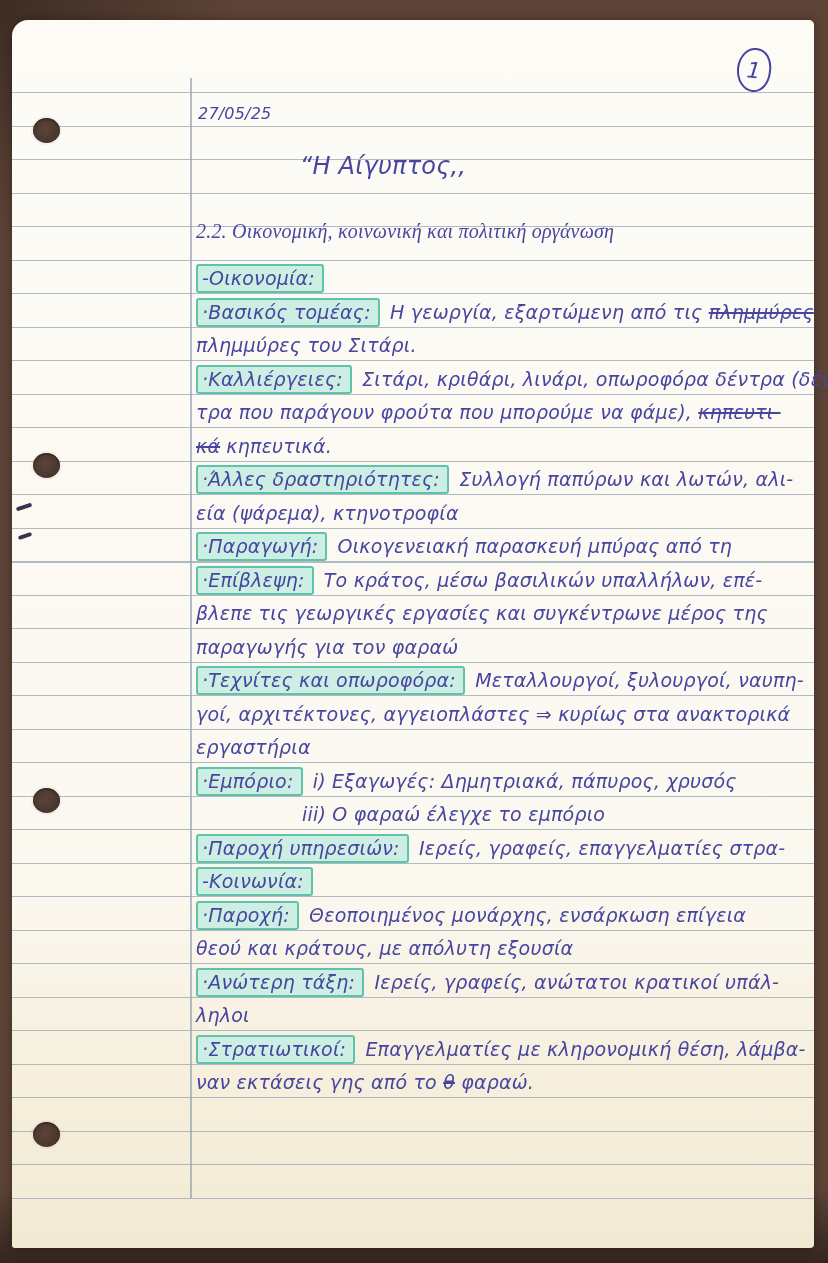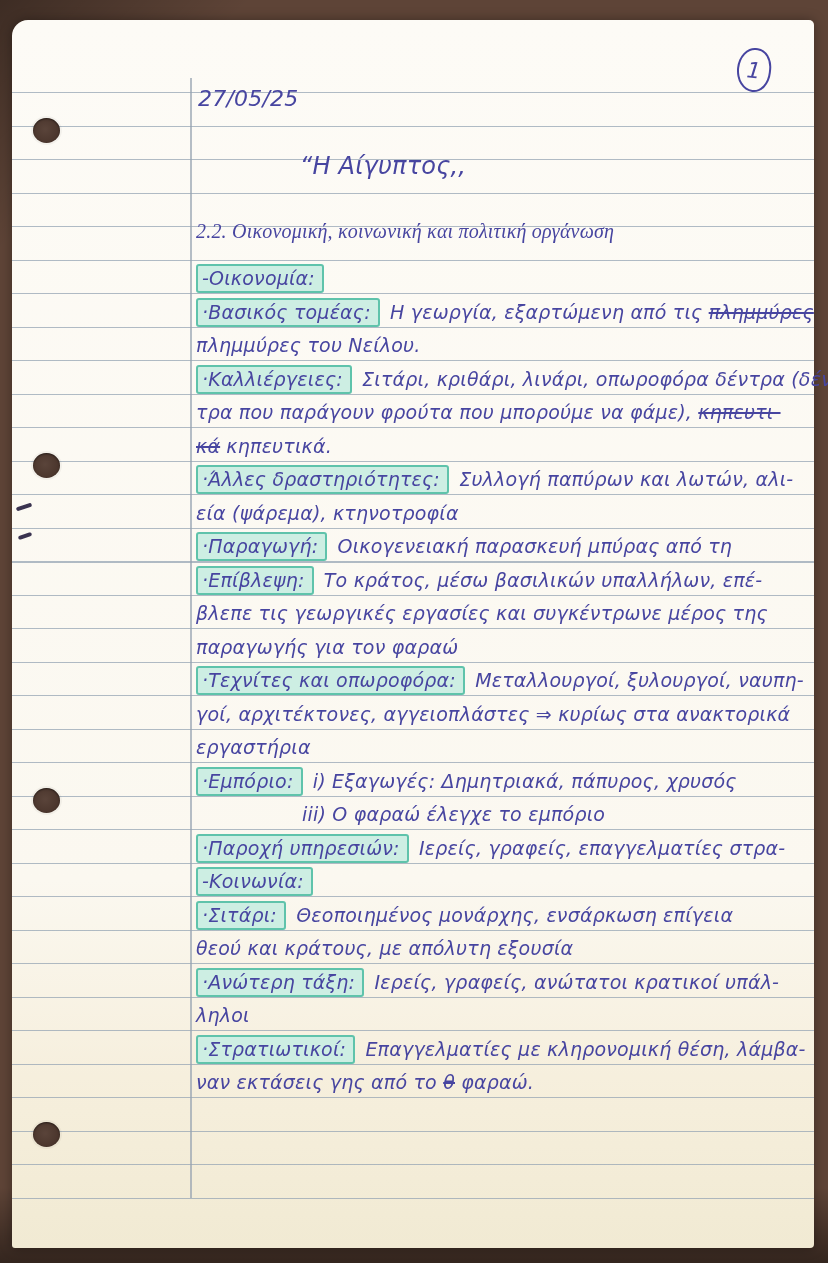--- a/index.html
+++ b/index.html
@@ -23,21 +23,21 @@
     pointer-events:none;
   }
   .margin-line{position:absolute;left:178px;top:58px;bottom:50px;width:1.5px;background:rgba(150,163,176,.7);}
   .hole{position:absolute;left:21px;width:27px;height:25px;border-radius:50%;
     background:radial-gradient(circle at 45% 45%,#5a443a 0%,#4a352c 70%,#3a281f 100%);
     box-shadow:inset 0 1px 2px rgba(0,0,0,.5), 0 0 0 2px rgba(0,0,0,.04);}
   .pen-mark{position:absolute;background:#3a3350;border-radius:2px;transform:rotate(-18deg);}
 
   
   .hw{color:var(--ink,#4745a0);font-style:italic;letter-spacing:.2px;}
-  .date{position:absolute;left:186px;top:66px;font-size:22px;}
+  .date{position:absolute;left:186px;top:84px;font-size:16px;}
   .page-badge{
     position:absolute;left:725px;top:28px;width:30px;height:40px;
     border:2.2px solid var(--ink,#4745a0);border-radius:50% 46% 48% 52%;
     display:flex;align-items:center;justify-content:center;
     font-size:22px;transform:rotate(6deg);
   }
   .title{position:absolute;left:0;right:60px;top:132px;text-align:center;font-size:24px;}
   .section{position:absolute;left:184px;top:200px;font-size:20px;font-family:Liberation Serif, serif;}
 
   .content{position:absolute;left:184px;top:242px;right:6px;}
@@ -69,37 +69,37 @@
   <div class="hw date">27/05/25</div>
   <div class="hw page-badge">
     <span>1</span>
   </div>
   <div class="hw title">“Η Αίγυπτος,,</div>
   <div class="hw section">2.2. Οικονομική, κοινωνική και πολιτική οργάνωση</div>
 
   <div class="content hw" id="notes-content">
       <div class="note-line"><span class="seg-highlight">-Οικονομία:</span></div>
       <div class="note-line"><span class="seg-highlight">·Βασικός τομέας:</span><span> Η γεωργία, εξαρτώμενη από τις </span><span class="seg-strike">πλημμύρες</span></div>
-      <div class="note-line"><span>πλημμύρες του Νείλου.</span></div>
+      <div class="note-line"><span>πλημμύρες του Σιτάρι.</span></div>
       <div class="note-line"><span class="seg-highlight">·Καλλιέργειες:</span><span> Σιτάρι, κριθάρι, λινάρι, οπωροφόρα δέντρα (δέν-</span></div>
       <div class="note-line"><span>τρα που παράγουν φρούτα που μπορούμε να φάμε), </span><span class="seg-strike">κηπευτι-</span></div>
       <div class="note-line"><span class="seg-strike">κά</span><span> κηπευτικά.</span></div>
       <div class="note-line"><span class="seg-highlight">·Άλλες δραστηριότητες:</span><span> Συλλογή παπύρων και λωτών, αλι-</span></div>
       <div class="note-line"><span>εία (ψάρεμα), κτηνοτροφία</span></div>
       <div class="note-line"><span class="seg-highlight">·Παραγωγή:</span><span> Οικογενειακή παρασκευή μπύρας από τη</span></div>
       <div class="note-line"><span class="seg-highlight">·Επίβλεψη:</span><span> Το κράτος, μέσω βασιλικών υπαλλήλων, επέ-</span></div>
       <div class="note-line"><span>βλεπε τις γεωργικές εργασίες και συγκέντρωνε μέρος της</span></div>
       <div class="note-line"><span>παραγωγής για τον φαραώ</span></div>
       <div class="note-line"><span class="seg-highlight">·Τεχνίτες και οπωροφόρα:</span><span> Μεταλλουργοί, ξυλουργοί, ναυπη-</span></div>
       <div class="note-line"><span>γοί, αρχιτέκτονες, αγγειοπλάστες ⇒ κυρίως στα ανακτορικά</span></div>
       <div class="note-line"><span>εργαστήρια</span></div>
       <div class="note-line"><span class="seg-highlight">·Εμπόριο:</span><span> i) Εξαγωγές: Δημητριακά, πάπυρος, χρυσός</span></div>
       <div class="note-line indent"><span>iii) Ο φαραώ έλεγχε το εμπόριο</span></div>
       <div class="note-line"><span class="seg-highlight">·Παροχή υπηρεσιών:</span><span> Ιερείς, γραφείς, επαγγελματίες στρα-</span></div>
       <div class="note-line"><span class="seg-highlight">-Κοινωνία:</span></div>
-      <div class="note-line"><span class="seg-highlight">·Σιτάρι:</span><span> Θεοποιημένος μονάρχης, ενσάρκωση επίγεια</span></div>
+      <div class="note-line"><span class="seg-highlight">·Παροχή:</span><span> Θεοποιημένος μονάρχης, ενσάρκωση επίγεια</span></div>
       <div class="note-line"><span>θεού και κράτους, με απόλυτη εξουσία</span></div>
       <div class="note-line"><span class="seg-highlight">·Ανώτερη τάξη:</span><span> Ιερείς, γραφείς, ανώτατοι κρατικοί υπάλ-</span></div>
       <div class="note-line"><span>ληλοι</span></div>
       <div class="note-line"><span class="seg-highlight">·Στρατιωτικοί:</span><span> Επαγγελματίες με κληρονομική θέση, λάμβα-</span></div>
       <div class="note-line"><span>ναν εκτάσεις γης από το </span><span class="seg-strike">θ</span><span> φαραώ.</span></div>
     </div>
 </div>
 
 </body></html>

